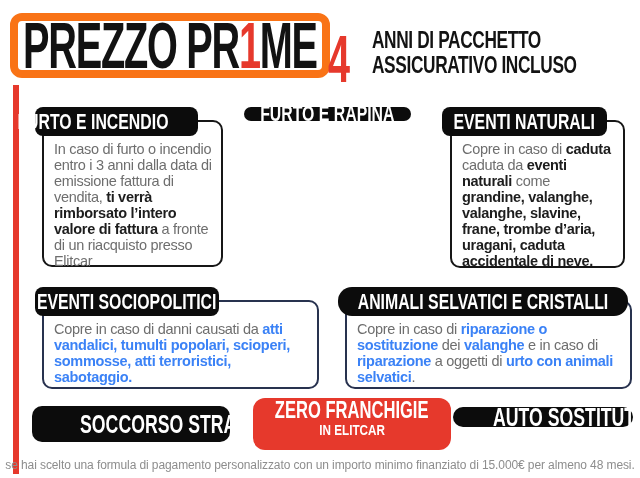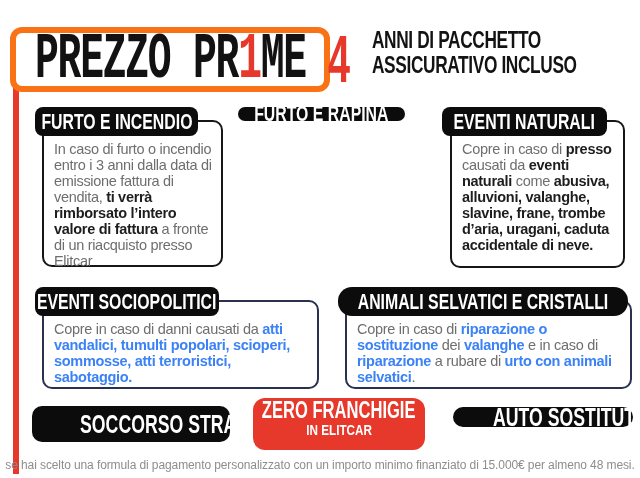--- a/index.html
+++ b/index.html
@@ -5,23 +5,23 @@
   html,body{margin:0;padding:0;background:#fff;}
   .page{position:relative;width:640px;height:478px;background:#ffffff;overflow:hidden;
         font-family:"Liberation Sans",sans-serif;}
   .cond{display:inline-block;white-space:nowrap;transform:scaleX(var(--sx,.72));transform-origin:center;}
   .cond.left{transform-origin:left center;}
 
   
   .red-line{position:absolute;left:13px;top:85px;width:6px;height:389px;background:#e6392c;}
 
   
-  .brand-box{position:absolute;left:10px;top:27px;width:320px;height:65px;box-sizing:border-box;
-             border:6px solid #f97316;border-radius:12px;background:#fff;
-             display:flex;align-items:center;justify-content:center;font-family:Liberation Mono, monospace;}
+  .brand-box{position:absolute;left:10px;top:13px;width:320px;height:65px;box-sizing:border-box;
+             border:8px solid #f97316;border-radius:12px;background:#fff;
+             display:flex;align-items:center;justify-content:center;}
   .brand-text{font-weight:bold;font-size:64px;line-height:1;letter-spacing:-2px;color:#121212;--sx:.62;}
   .brand-text .digit{color:#e6392c;}
   .years-number{position:absolute;left:328px;top:26px;font-weight:bold;font-size:66px;line-height:1;
                 color:#e6392c;--sx:.6;}
   .tagline{position:absolute;left:372px;top:27px;font-weight:bold;font-size:24px;line-height:25px;
            letter-spacing:-.5px;color:#131313;}
 
   
   .card{position:absolute;box-sizing:border-box;background:#fff;border:2px solid #161616;border-radius:10px;}
   .card.navy{border-color:#28324f;}
@@ -30,35 +30,35 @@
   .card.navy .card-body b{color:#3b82f6;}
   .pill{position:absolute;box-sizing:border-box;background:#0c0c0c;color:#fff;border-radius:8px;
         display:flex;align-items:center;justify-content:center;font-weight:bold;}
   .pill .cond{font-size:22px;letter-spacing:0;--sx:.72;}
 
   #card-1{left:42px;top:120px;width:181px;height:147px;}
   #card-2{left:243px;top:120px;width:182px;height:144px;}
   #card-3{left:450px;top:120px;width:175px;height:148px;}
   #card-4{left:42px;top:300px;width:277px;height:89px;}
   #card-5{left:345px;top:300px;width:287px;height:89px;}
-  #pill-1{left:35px;top:107px;width:163px;height:29px;}
-  #pill-2{left:238px;top:107px;width:167px;height:14px;}
+  #pill-1{left:35px;top:107px;width:163px;height:29px;justify-content:flex-end;}
+  #pill-2{left:244px;top:107px;width:167px;height:14px;}
   #pill-3{left:442px;top:107px;width:165px;height:29px;}
   #pill-4{left:35px;top:287px;width:184px;height:29px;}
   #pill-5{left:338px;top:287px;width:290px;height:29px;border-radius:14px;}
 
   
   .badge{position:absolute;box-sizing:border-box;background:#0c0c0c;color:#fff;border-radius:10px;
          display:flex;align-items:center;justify-content:flex-start;font-weight:bold;}
   .badge .cond{font-size:26px;--sx:.68;}
   .badge.red{background:#e6392c;flex-direction:column;border-radius:12px;}
   .badge.red .line1{font-size:23px;line-height:1.05;--sx:.72;}
   .badge.red .line2{font-size:15px;line-height:1.1;--sx:.78;}
   #badge-1{left:32px;top:406px;width:198px;height:36px;}
-  #badge-2{left:253px;top:398px;width:172px;height:52px;}
+  #badge-2{left:253px;top:398px;width:198px;height:52px;}
   #badge-3{left:453px;top:407px;width:180px;height:20px;}
 
   .disclaimer{position:absolute;left:0;top:458px;width:640px;text-align:center;
               font-size:12px;letter-spacing:-.1px;color:#8d8d8d;}
 </style>
 </head>
 <body>
 
 <div class="page">
 
@@ -70,28 +70,28 @@
   <span class="cond left years-number">4</span>
   <div class="tagline">
     <span class="cond left">ANNI DI PACCHETTO</span><br>
     <span class="cond left">ASSICURATIVO INCLUSO</span>
   </div>
 
   <div class="card" id="card-1">
     <div class="card-body"><span>In caso di furto o incendio entro i 3 anni dalla data di emissione fattura di vendita, </span><b>ti verrà rimborsato l’intero valore di fattura</b><span> a fronte di un riacquisto presso Elitcar</span></div>
   </div>
   <div class="card" id="card-3">
-    <div class="card-body"><span>Copre in caso di </span><b>presso</b><span> causati da </span><b>eventi naturali</b><span> come </span><b>abusiva, alluvioni, valanghe, slavine, frane, trombe d’aria, uragani, caduta accidentale di neve.</b></div>
+    <div class="card-body"><span>Copre in caso di </span><b>caduta</b><span> caduta da </span><b>eventi naturali</b><span> come </span><b>grandine, valanghe, valanghe, slavine, frane, trombe d’aria, uragani, caduta accidentale di neve.</b></div>
   </div>
 
   <div class="card navy" id="card-4">
     <div class="card-body"><span>Copre in caso di danni causati da </span><b>atti vandalici, tumulti popolari, scioperi, sommosse, atti terroristici, sabotaggio.</b></div>
   </div>
   <div class="card navy" id="card-5">
-    <div class="card-body"><span>Copre in caso di </span><b>riparazione o sostituzione</b><span> dei </span><b>valanghe</b><span> e in caso di </span><b>riparazione</b><span> a rubare di </span><b>urto con animali selvatici</b><span>.</span></div>
+    <div class="card-body"><span>Copre in caso di </span><b>riparazione o sostituzione</b><span> dei </span><b>valanghe</b><span> e in caso di </span><b>riparazione</b><span> a oggetti di </span><b>urto con animali selvatici</b><span>.</span></div>
   </div>
 
   <div class="pill" id="pill-1">
     <span class="cond">FURTO E INCENDIO</span>
   </div>
   <div class="pill" id="pill-2">
     <span class="cond">FURTO E RAPINA</span>
   </div>
   <div class="pill" id="pill-3">
     <span class="cond">EVENTI NATURALI</span>

